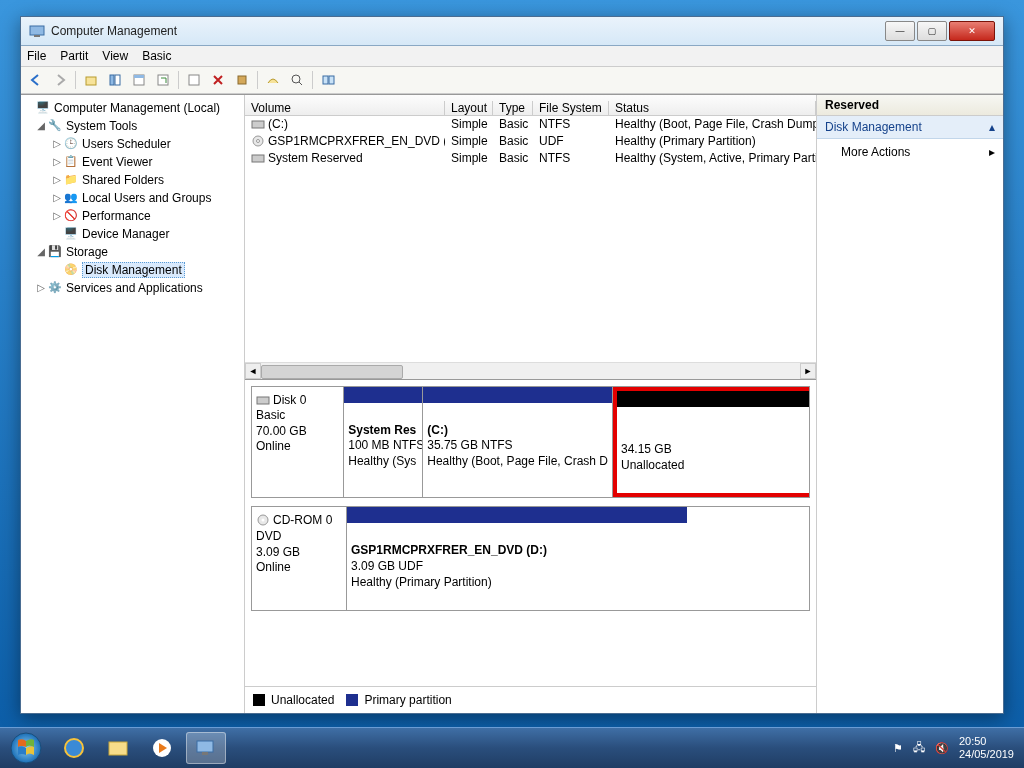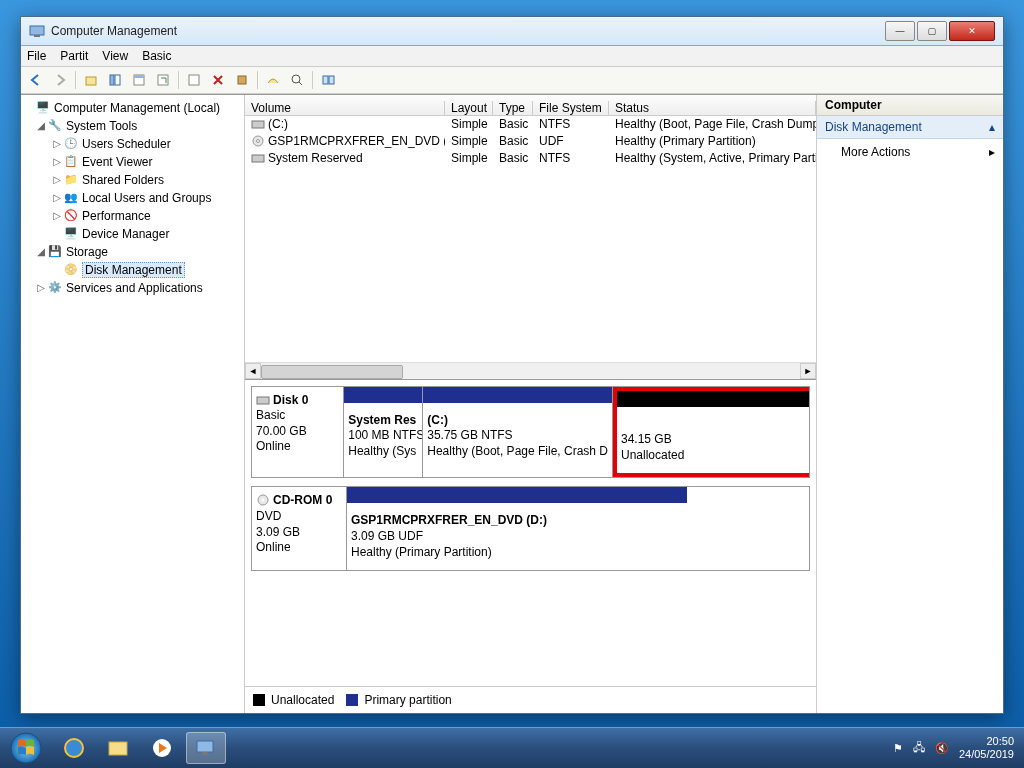--- a/index.html
+++ b/index.html
@@ -27,41 +27,41 @@
 .vol-body{flex:1;overflow:hidden}
 .vol-row{display:flex;height:17px;align-items:center}
 .vol-row div{padding:0 6px;box-sizing:border-box;overflow:hidden;white-space:nowrap}
 .c-vol{width:200px}.c-lay{width:48px}.c-typ{width:40px}.c-fs{width:76px}.c-st{flex:1}
 .hsb{height:16px;background:#f0f0f0;border-top:1px solid #ddd;position:relative}
 .hsb .thumb{position:absolute;left:16px;top:2px;height:12px;width:140px;background:#d4d4d4;border:1px solid #aaa;border-radius:2px}
 .hsb .arrow{position:absolute;top:0;width:16px;height:16px;background:#eee;border:1px solid #ccc;box-sizing:border-box;text-align:center;font-size:9px;line-height:14px}
 .disk-area{flex:1;overflow:auto;padding:6px}
 .disk-row{display:flex;margin-bottom:8px}
 .disk-info{width:96px;border:1px solid #999;padding:6px 4px;background:#fff;box-sizing:border-box;line-height:1.3}
-.disk-info .dname{font-weight:bold}
+.disk-info .dname{font-weight:normal}
 .disk-parts{flex:1;display:flex;border:1px solid #999;border-left:none;min-height:80px}
 .part{border-right:1px solid #999;display:flex;flex-direction:column}
 .part:last-child{border-right:none}
 .part-bar{height:16px;background:#1e2f8f}
 .part-bar.black{background:#000}
-.part-body{flex:1;padding:10px 4px;line-height:1.3;overflow:hidden;white-space:nowrap}
+.part-body{flex:1;padding:20px 4px;line-height:1.3;overflow:hidden;white-space:nowrap}
 .part-body .pn{font-weight:bold}
 .highlight{border:4px solid #e30000;box-sizing:border-box}
 .legend{border-top:1px solid #ccc;padding:6px 8px;display:flex;align-items:center;gap:6px}
 .swatch{width:12px;height:12px;display:inline-block}
 .actions{width:186px;background:#fff}
 .actions-hd{background:linear-gradient(#f7f7f3,#eceade);border-bottom:1px solid #ccc;padding:3px 8px;font-weight:bold}
 .actions-sec{background:#e4eef9;border-bottom:1px solid #c2d6ea;padding:4px 8px;display:flex;justify-content:space-between;align-items:center;color:#15428b}
 .actions-item{padding:6px 8px 6px 24px;display:flex;justify-content:space-between;align-items:center}
 .taskbar{position:absolute;left:0;right:0;bottom:0;height:40px;background:linear-gradient(to bottom,#3f6fa6 0%,#2a4e7c 50%,#1f3d64 100%);border-top:1px solid #6a9cd4;display:flex;align-items:center}
 .start{width:52px;height:40px;display:flex;align-items:center;justify-content:center}
 .tb-icon{width:40px;height:32px;margin:0 2px;border-radius:3px;display:flex;align-items:center;justify-content:center}
 .tb-icon.active{background:rgba(255,255,255,.25);box-shadow:inset 0 0 0 1px rgba(255,255,255,.4)}
 .tray{margin-left:auto;display:flex;align-items:center;color:#fff;padding-right:10px;gap:10px;font-size:11px}
-.clock{text-align:right;line-height:1.2}
+.clock{text-align:left;line-height:1.2}
 .window{position:absolute;left:20px;top:16px;width:982px;height:696px;background:#fff;border:1px solid #4a6d92;box-shadow:0 4px 18px rgba(0,0,0,.4);display:flex;flex-direction:column;overflow:hidden}
 .icon-svg{width:16px;height:16px}
 .dicon{width:14px;height:14px;margin-right:3px;display:inline-block;vertical-align:-3px}
 </style>
 </head>
 <body>
 
 <div class="window">
   <div class="titlebar">
     <span class="icon">
@@ -305,21 +305,21 @@
 
       <div class="legend">
         <span class="swatch" style="background:#000"></span>
         <span>Unallocated</span>
         <span class="swatch" style="background:#1e2f8f;margin-left:6px"></span>
         <span>Primary partition</span>
       </div>
     </div>
 
     <div class="actions">
-      <div class="actions-hd">Computer</div>
+      <div class="actions-hd">Reserved</div>
       <div class="actions-sec">
           <span>Disk Management</span>
           <span>▴</span>
         </div>
       <div class="actions-item">
           <span>More Actions</span>
           <span>▸</span>
         </div>
     </div>
   </div>

